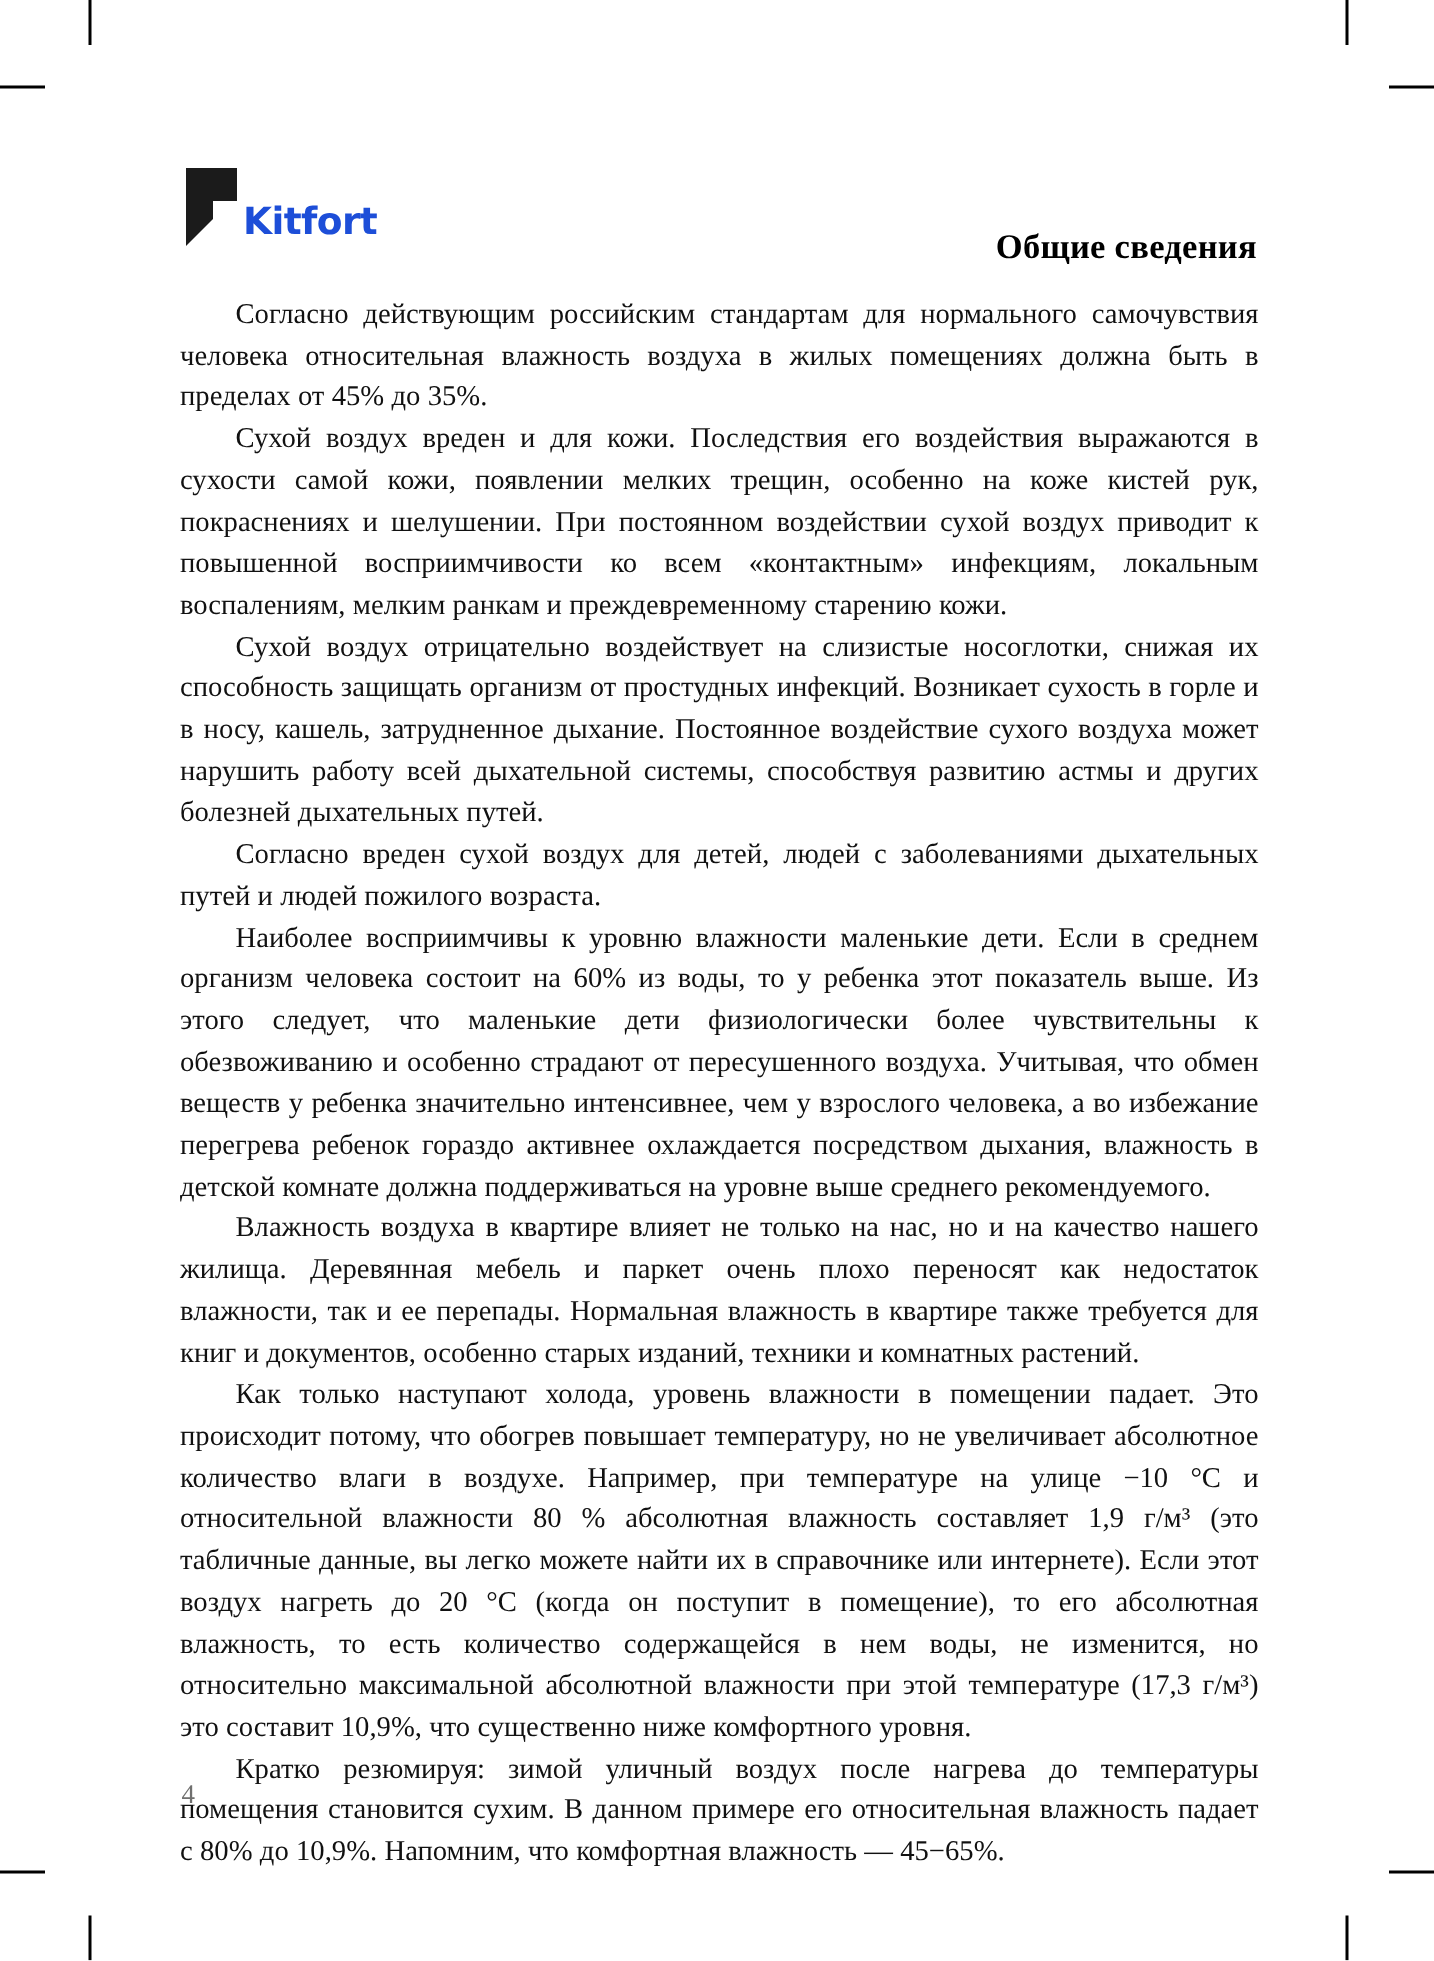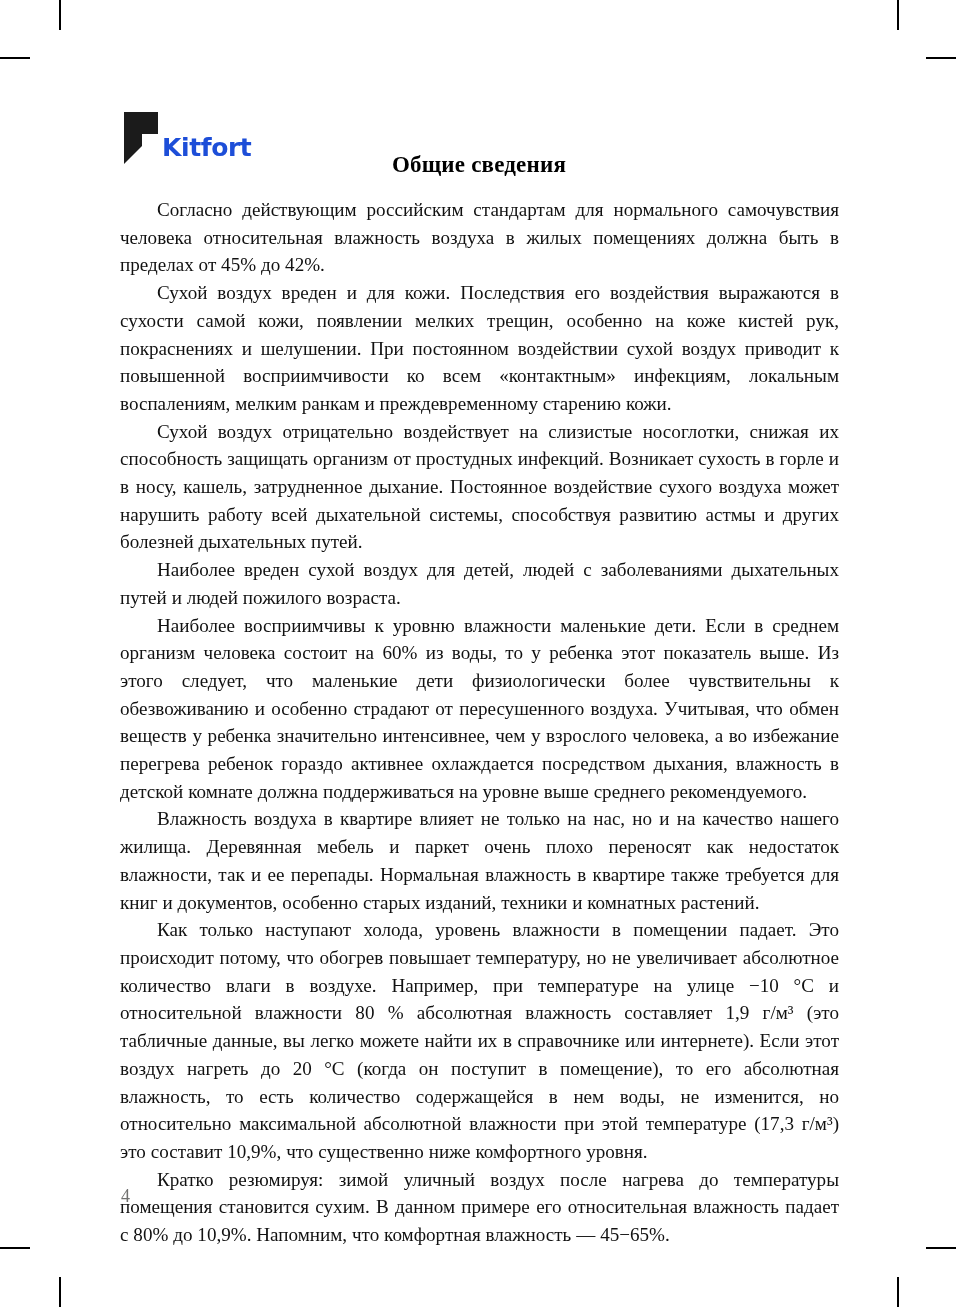--- a/index.html
+++ b/index.html
@@ -64,21 +64,21 @@
     position: relative;
     top: -4px;
   }
 
   
   .doc-title {
     position: absolute;
     left: 120px;
     top: 152px;
     width: 718px;
-    text-align: center;
+    text-align: right;
     font-family: "Liberation Serif", "DejaVu Serif", serif;
     font-weight: bold;
     font-size: 23px;
     letter-spacing: 0.2px;
     color: #000000;
     margin: 0;
   }
 
   
   .body-text {
@@ -128,24 +128,24 @@
       <svg class="logo-mark" viewBox="0 0 40 52" xmlns="http://www.w3.org/2000/svg" aria-hidden="true">
         <path d="M4 0 H38 V22 H22 V34 L4 52 Z" fill="#1b1b1b"></path>
       </svg>
     </span>
     <span class="logo-word">Kitfort</span>
   </div>
 
   <h1 class="doc-title">Общие сведения</h1>
 
   <div class="body-text">
-    <p>Согласно действующим российским стандартам для нормального самочувствия человека относительная влажность воздуха в жилых помещениях должна быть в пределах от 45% до 42%.</p>
+    <p>Согласно действующим российским стандартам для нормального самочувствия человека относительная влажность воздуха в жилых помещениях должна быть в пределах от 45% до 35%.</p>
     <p>Сухой воздух вреден и для кожи. Последствия его воздействия выражаются в сухости самой кожи, появлении мелких трещин, особенно на коже кистей рук, покраснениях и шелушении. При постоянном воздействии сухой воздух приводит к повышенной восприимчивости ко всем «контактным» инфекциям, локальным воспалениям, мелким ранкам и преждевременному старению кожи.</p>
     <p>Сухой воздух отрицательно воздействует на слизистые носоглотки, снижая их способность защищать организм от простудных инфекций. Возникает сухость в горле и в носу, кашель, затрудненное дыхание. Постоянное воздействие сухого воздуха может нарушить работу всей дыхательной системы, способствуя развитию астмы и других болезней дыхательных путей.</p>
-    <p>Наиболее вреден сухой воздух для детей, людей с заболеваниями дыхательных путей и людей пожилого возраста.</p>
+    <p>Согласно вреден сухой воздух для детей, людей с заболеваниями дыхательных путей и людей пожилого возраста.</p>
     <p>Наиболее восприимчивы к уровню влажности маленькие дети. Если в среднем организм человека состоит на 60% из воды, то у ребенка этот показатель выше. Из этого следует, что маленькие дети физиологически более чувствительны к обезвоживанию и особенно страдают от пересушенного воздуха. Учитывая, что обмен веществ у ребенка значительно интенсивнее, чем у взрослого человека, а во избежание перегрева ребенок гораздо активнее охлаждается посредством дыхания, влажность в детской комнате должна поддерживаться на уровне выше среднего рекомендуемого.</p>
     <p>Влажность воздуха в квартире влияет не только на нас, но и на качество нашего жилища. Деревянная мебель и паркет очень плохо переносят как недостаток влажности, так и ее перепады. Нормальная влажность в квартире также требуется для книг и документов, особенно старых изданий, техники и комнатных растений.</p>
     <p>Как только наступают холода, уровень влажности в помещении падает. Это происходит потому, что обогрев повышает температуру, но не увеличивает абсолютное количество влаги в воздухе. Например, при температуре на улице −10 °C и относительной влажности 80 % абсолютная влажность составляет 1,9 г/м³ (это табличные данные, вы легко можете найти их в справочнике или интернете). Если этот воздух нагреть до 20 °C (когда он поступит в помещение), то его абсолютная влажность, то есть количество содержащейся в нем воды, не изменится, но относительно максимальной абсолютной влажности при этой температуре (17,3 г/м³) это составит 10,9%, что существенно ниже комфортного уровня.</p>
     <p>Кратко резюмируя: зимой уличный воздух после нагрева до температуры помещения становится сухим. В данном примере его относительная влажность падает с 80% до 10,9%. Напомним, что комфортная влажность — 45−65%.</p>
 
   </div>
 
   <div class="folio">4</div>
 
 </div>

